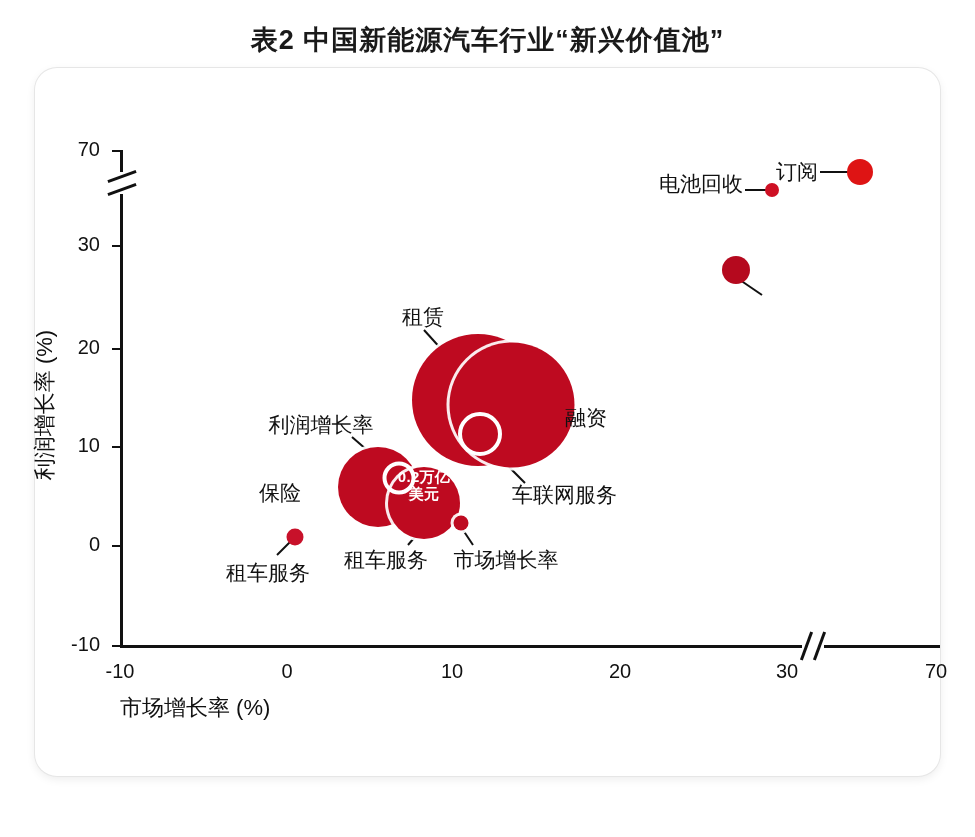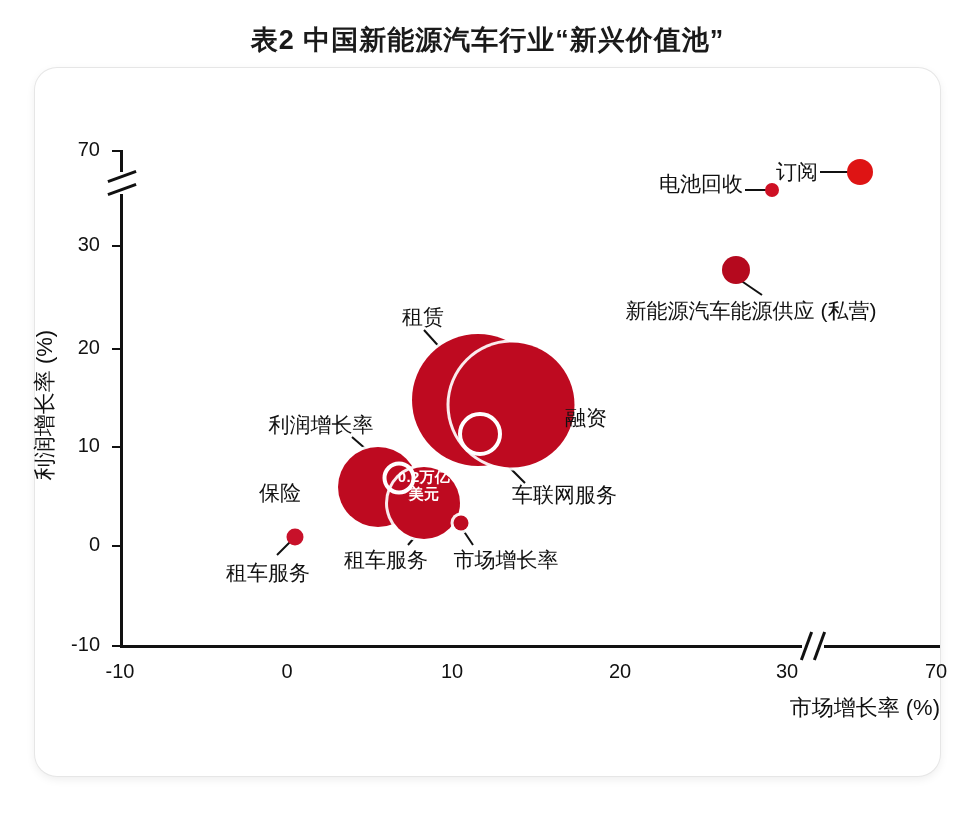--- a/index.html
+++ b/index.html
@@ -143,21 +143,21 @@
     font-size: 22px;
     color: #111111;
     transform: rotate(-90deg);
     transform-origin: center center;
   }
   #x-axis-title {
     position: absolute;
     left: 120px;
     top: 693px;
     width: 820px;
-    text-align: right;
+    text-align: left;
     font-size: 22px;
     color: #111111;
   }
 
   
   .bubble {
     position: absolute;
     border-radius: 50%;
     transform: translate(-50%, -50%);
   }
@@ -301,21 +301,20 @@
     <div class="bubble" style="left:736px; top:270px; width:28px; height:28px; background:#B5091E; z-index:5;"></div>
 
     <div class="bubble" style="left:772px; top:190px; width:14px; height:14px; background:#CE1024; z-index:5;"></div>
 
     <div class="bubble" style="left:860px; top:172px; width:26px; height:26px; background:#DE1414; z-index:5;"></div>
 
     <div class="point-label anchor-end" style="left:818px; top:172px; z-index:9;">订阅</div>
 
     <div class="point-label anchor-end" style="left:743px; top:175px; z-index:9;margin-top:9px;">电池回收</div>
 
-    <div class="point-label anchor-mid" style="left:751px; top:311px; z-index:9;">新能源汽车能源供应 (私营)</div>
 
     <div class="point-label anchor-mid" style="left:423px; top:317px; z-index:9;">租赁</div>
 
     <div class="point-label anchor-start" style="left:565px; top:418px; z-index:9;">融资</div>
 
     <div class="point-label anchor-start" style="left:512px; top:495px; z-index:9;">车联网服务</div>
 
     <div class="point-label anchor-mid" style="left:321px; top:425px; z-index:9;">利润增长率</div>
 
     <div class="point-label anchor-mid" style="left:280px; top:493px; z-index:9;">保险</div>

